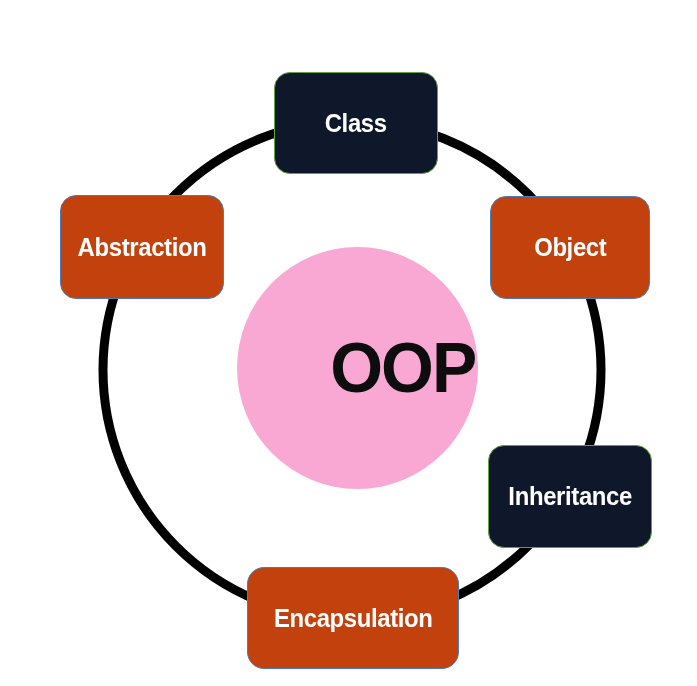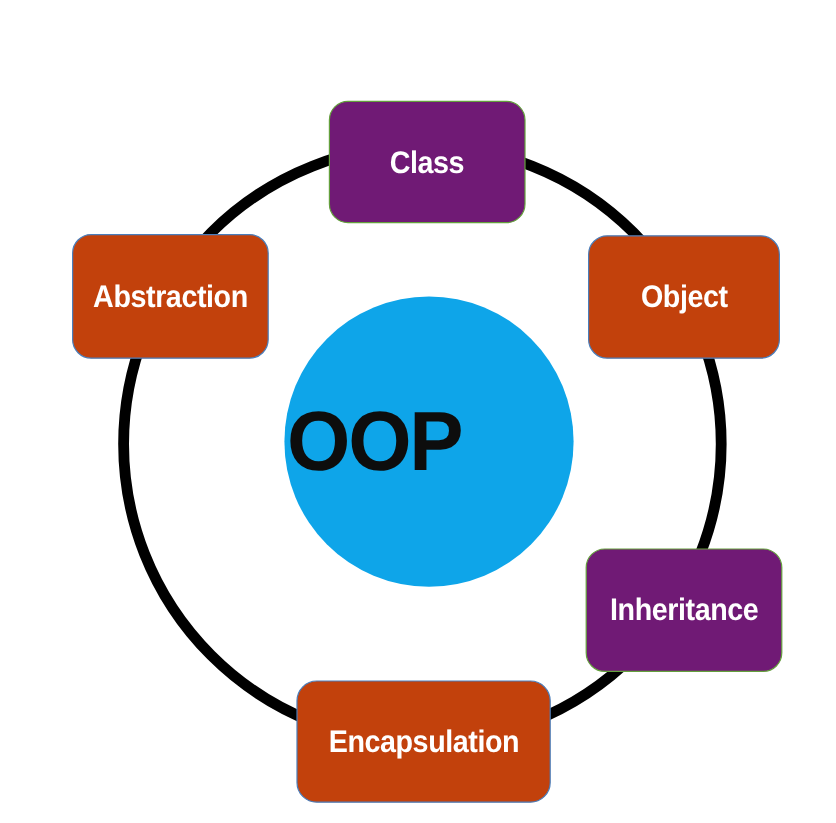--- a/index.html
+++ b/index.html
@@ -22,24 +22,24 @@
     width: 697px;
     height: 686px;
   }
   .center-circle {
     position: absolute;
     left: 237px;
     top: 247px;
     width: 241px;
     height: 242px;
     border-radius: 50%;
-    background: #0ea5e9;
+    background: #f9a8d4;
     display: flex;
     align-items: center;
-    justify-content: flex-start;
+    justify-content: flex-end;
   }
   .center-label {
     font-size: 70px;
     font-weight: bold;
     color: #0d0d0d;
     letter-spacing: -2px;
     transform: scaleX(0.97);
   }
   .node {
     position: absolute;
@@ -50,23 +50,22 @@
   }
   .node .node-label {
     color: #ffffff;
     font-weight: bold;
     font-size: 26px;
     letter-spacing: -0.4px;
     transform: scaleX(0.92);
     white-space: nowrap;
   }
   .node.green {
-    background: #701a75;
+    background: #0f172a;
     border: 1px solid #64a03d;
-    margin-top: 12px;
   }
   .node.blue {
     background: #c2410c;
     border: 1px solid #4A7EBB;
   }
   .node-class         { left: 274px; top: 72px;  width: 162px; height: 100px; }
   .node-object        { left: 490px; top: 196px; width: 158px; height: 101px; }
   .node-abstraction   { left: 60px;  top: 195px; width: 162px; height: 102px; }
   .node-polymorphism  { left: 33px;  top: 443px; width: 213px; height: 101px; }
   .node-inheritance   { left: 488px; top: 445px; width: 162px; height: 101px; }

